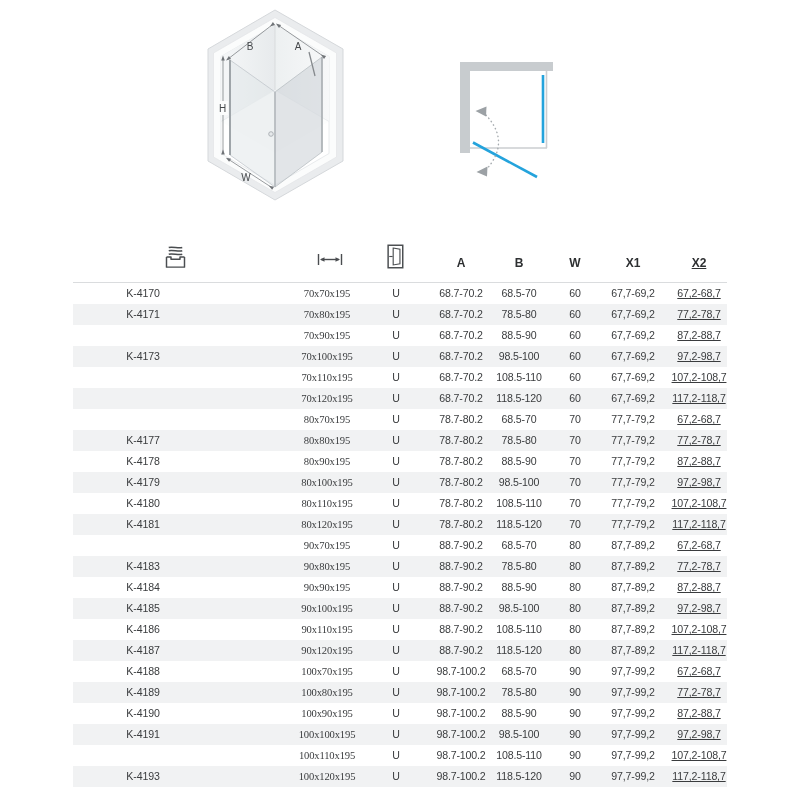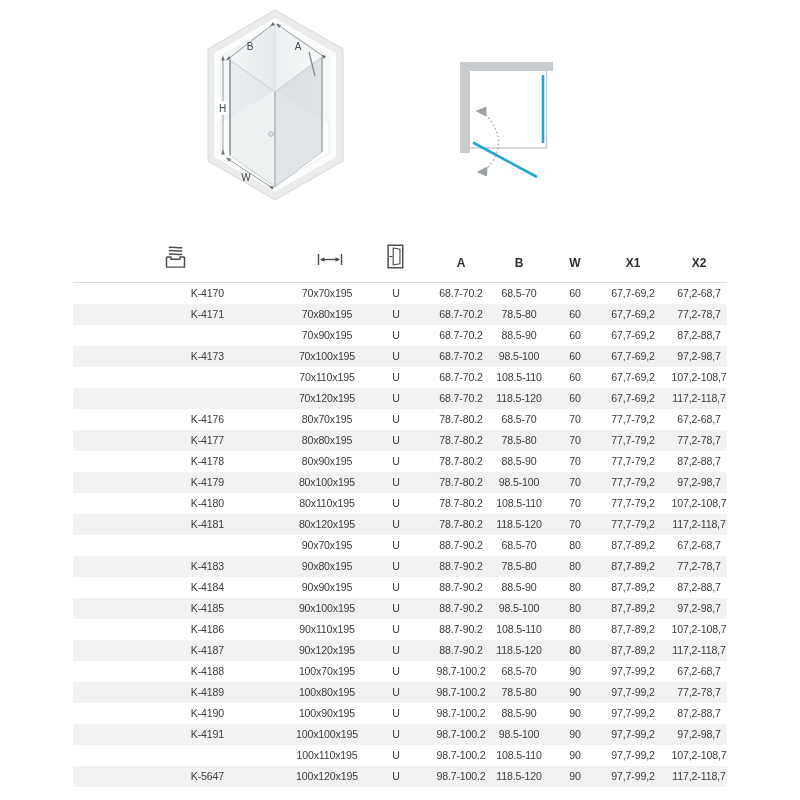--- a/index.html
+++ b/index.html
@@ -16,28 +16,28 @@
   #table-header{position:absolute;left:73px;top:240px;width:654px;height:42px;}
   #header-sep{position:absolute;left:73px;top:282px;width:654px;height:1px;background:#DADCDE;}
   #table-body{position:absolute;left:73px;top:283px;width:654px;}
   .t-row{position:relative;height:21px;}
   .t-row:nth-child(even){background:#F1F2F3;}
   .cell{
     position:absolute;top:0;height:21px;line-height:21px;
     font-size:10.6px;letter-spacing:-0.15px;color:#3A3C3E;
     text-align:center;white-space:nowrap;
   }
-  .c0{left:21px;width:130px;text-align:right;}
-  .c1{left:204px;width:100px;}
+  .c0{left:5px;width:130px;text-align:center;}
+  .c1{left:204px;width:100px;font-family:Liberation Serif, serif;}
   .c2{left:305px;width:36px;}
   .c3{left:360px;width:56px;}
   .c4{left:418px;width:56px;}
   .c5{left:474px;width:56px;}
   .c6{left:530px;width:60px;}
-  .c7{left:594px;width:64px;}
+  .c7{left:594px;width:64px;text-decoration:underline;}
   .h-label{
     position:absolute;top:13px;height:20px;line-height:20px;
     font-size:12px;font-weight:bold;color:#2E3032;text-align:center;letter-spacing:0;
   }
   .h-icon{position:absolute;}
 </style>
 </head>
 <body>
 
 <svg id="iso-diagram" viewBox="0 0 140 195" xmlns="http://www.w3.org/2000/svg">
@@ -188,21 +188,20 @@
     <div class="t-row">
       <div class="cell c1">70x120x195</div>
       <div class="cell c2">U</div>
       <div class="cell c3">68.7-70.2</div>
       <div class="cell c4">118.5-120</div>
       <div class="cell c5">60</div>
       <div class="cell c6">67,7-69,2</div>
       <div class="cell c7">117,2-118,7</div>
     </div>
     <div class="t-row">
-      <div class="cell c0">K-4176</div>
       <div class="cell c1">80x70x195</div>
       <div class="cell c2">U</div>
       <div class="cell c3">78.7-80.2</div>
       <div class="cell c4">68.5-70</div>
       <div class="cell c5">70</div>
       <div class="cell c6">77,7-79,2</div>
       <div class="cell c7">67,2-68,7</div>
     </div>
     <div class="t-row">
       <div class="cell c0">K-4177</div>
@@ -356,21 +355,21 @@
     <div class="t-row">
       <div class="cell c1">100x110x195</div>
       <div class="cell c2">U</div>
       <div class="cell c3">98.7-100.2</div>
       <div class="cell c4">108.5-110</div>
       <div class="cell c5">90</div>
       <div class="cell c6">97,7-99,2</div>
       <div class="cell c7">107,2-108,7</div>
     </div>
     <div class="t-row">
-      <div class="cell c0">K-5647</div>
+      <div class="cell c0">K-4193</div>
       <div class="cell c1">100x120x195</div>
       <div class="cell c2">U</div>
       <div class="cell c3">98.7-100.2</div>
       <div class="cell c4">118.5-120</div>
       <div class="cell c5">90</div>
       <div class="cell c6">97,7-99,2</div>
       <div class="cell c7">117,2-118,7</div>
     </div>
   </div>
 

